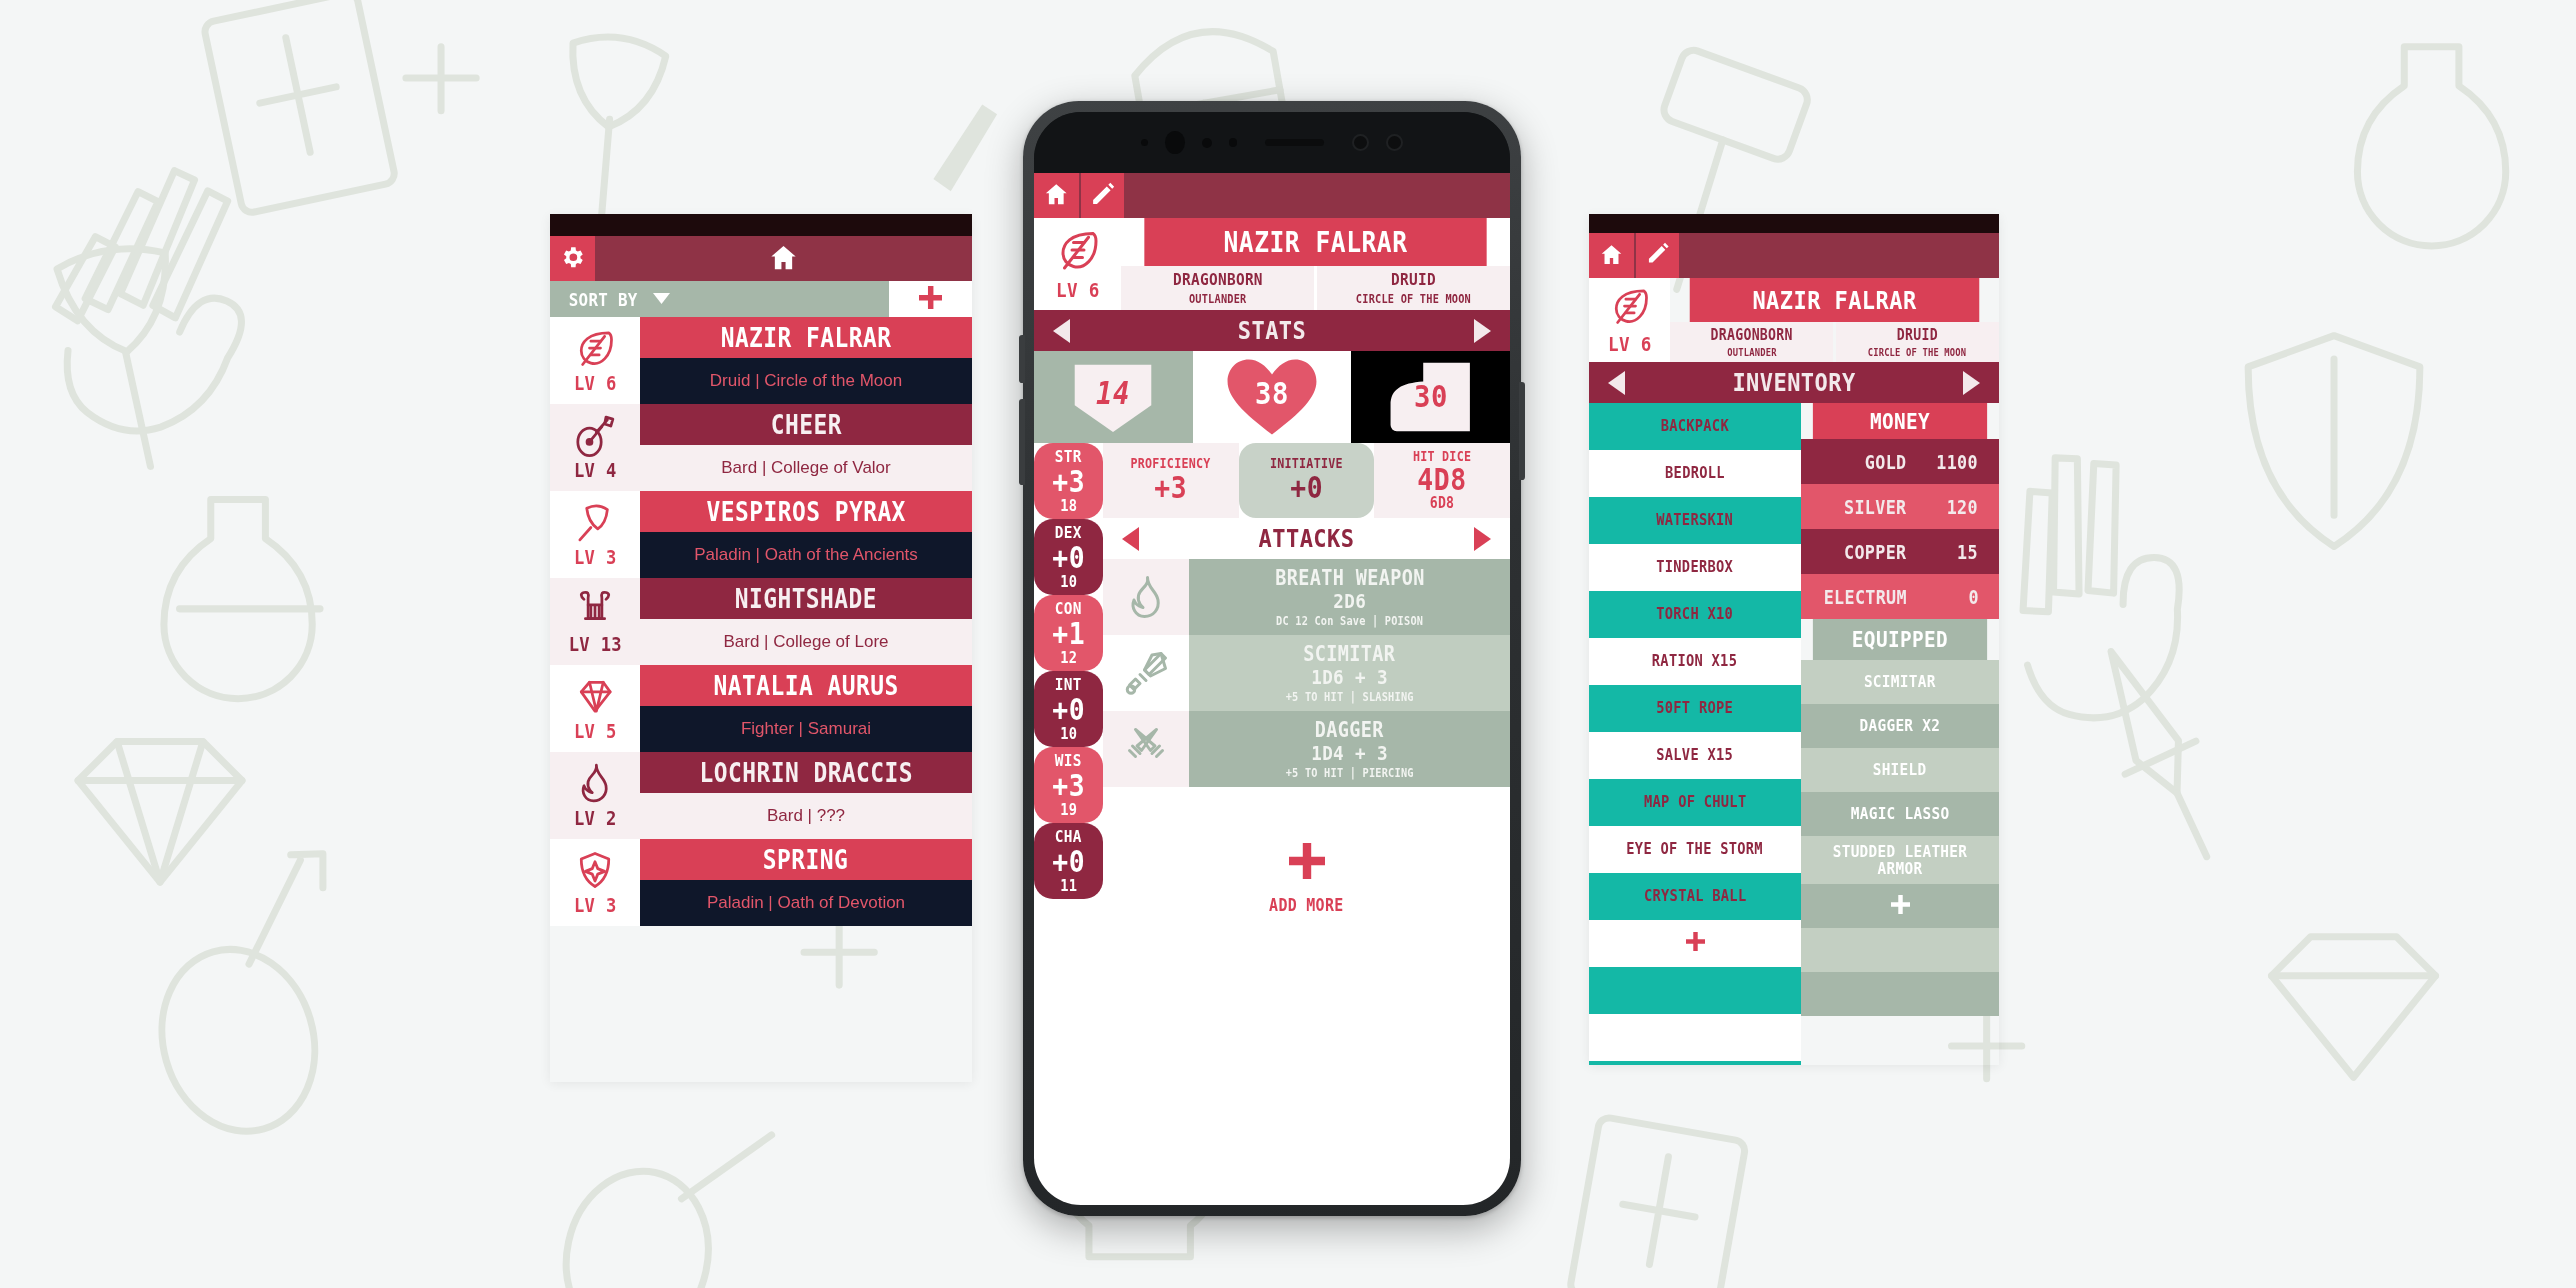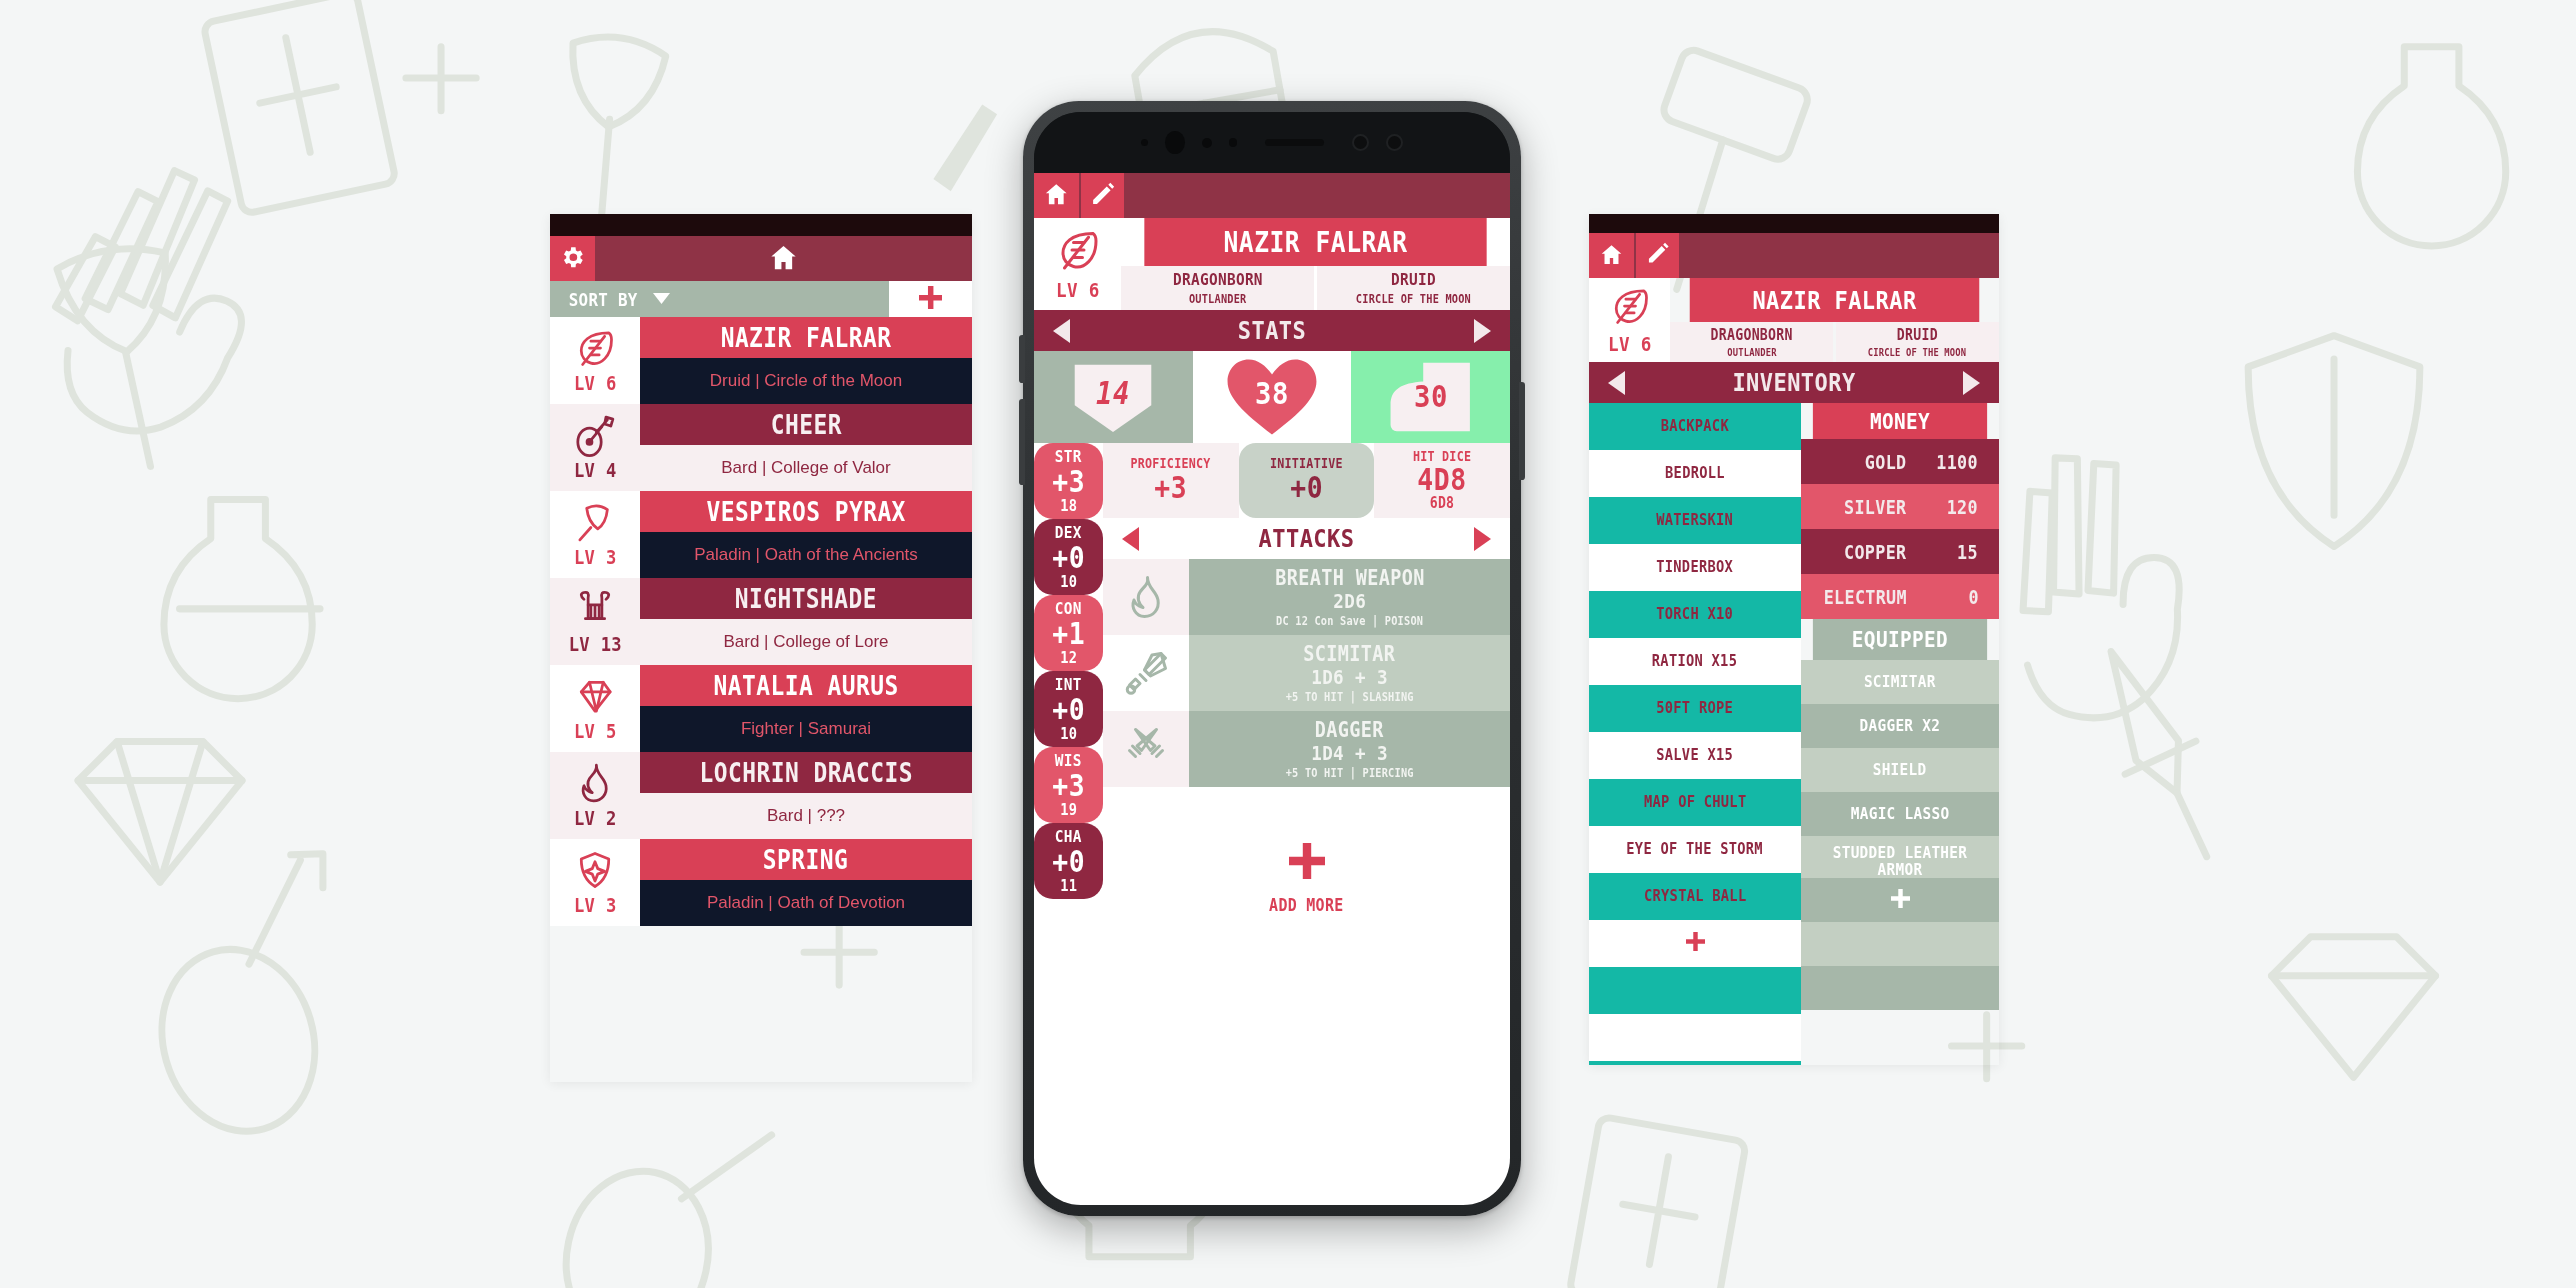--- a/index.html
+++ b/index.html
@@ -118,21 +118,21 @@
   .arr { width:0; height:0; border-top:12.5px solid transparent; border-bottom:12.5px solid transparent; }
   .arr.l { border-right:17px solid #f3e9eb; }
   .arr.r { border-left:17px solid #f3e9eb; }
   .sec-bar.light .arr.l { border-right-color:#d94056; }
   .sec-bar.light .arr.r { border-left-color:#d94056; }
 
   
   #toprow { display:flex; height:92px; }
   #cell-ac { flex:1; background:#a6b7a9; display:flex; align-items:center; justify-content:center; }
   #cell-hp { flex:1; background:#ffffff; display:flex; align-items:center; justify-content:center; }
-  #cell-sp { flex:1; background:#86efac; display:flex; align-items:center; justify-content:center; }
+  #cell-sp { flex:1; background:#000000; display:flex; align-items:center; justify-content:center; }
   .badge-num { position:absolute; width:100%; text-align:center; font-size:31px; }
 
   #body-split { display:flex; }
   #abilcol { flex:0 0 69px; }
   .abil { height:76px; display:flex; flex-direction:column; align-items:center; justify-content:center; color:#fff;border-radius:19px; }
   .abil .ab { font-size:16.4px; }
   .abil .mod { font-size:30px; line-height:1.05; }
   .abil .sc { font-size:15.6px; }
   .abil.a { background:#e2566a; }
   .abil.b { background:#8f2741; }
@@ -179,21 +179,21 @@
   .money-hdr { height:36px; background:#d94056; display:flex; align-items:center; justify-content:center; color:#fff; font-size:22px; }
   .money-row { height:45px; display:flex; align-items:center; justify-content:center; gap:17px; color:#f3e9eb; font-size:19px; }
   .money-row .k { min-width:92px; text-align:right; }
   .money-row .v { min-width:52px; text-align:right; }
   .money-row.a { background:#8f2741; }
   .money-row.b { background:#e2566a; }
   .eq-hdr { height:41px; background:#a6b7a9; display:flex; align-items:center; justify-content:center; color:#fff; font-size:22px; }
   .eq-row { height:44px; display:flex; align-items:center; justify-content:center; text-align:center; color:#fff; font-size:16.4px; line-height:1.05; }
   .eq-row.a { background:#c3cfc2; }
   .eq-row.b { background:#a6b7a9; }
-  .eq-row.tall { height:42px;align-items:flex-end; }
+  .eq-row.tall { height:48px; }
 </style>
 </head>
 <body>
 
 <div id="stage">
 
   <div id="bg-pattern">
     <svg viewBox="0 0 3300 1650" preserveAspectRatio="none" aria-hidden="true">
       <g fill="none" stroke="#dfe4dd" stroke-width="9" stroke-linejoin="round" stroke-linecap="round">
 

